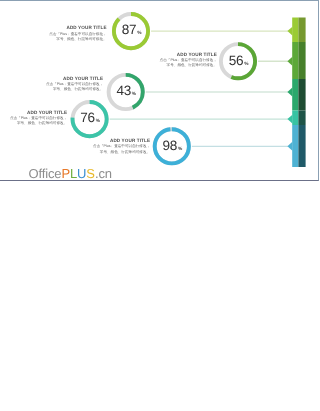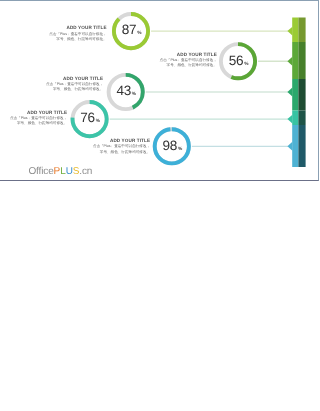--- a/index.html
+++ b/index.html
@@ -30,21 +30,21 @@
     font-size:4.6px;font-weight:bold;letter-spacing:.12px;
     color:#4a4a4a;white-space:nowrap;text-align:right;
   }
   .body{
     position:absolute;
     font-size:3.6px;line-height:5.25px;color:#5f5f5f;
     text-align:right;white-space:nowrap;
   }
   .logo{
     position:absolute;
-    font-size:10px;letter-spacing:-.12px;white-space:nowrap;
+    font-size:13px;letter-spacing:-.12px;white-space:nowrap;
     font-family:"Liberation Sans",sans-serif;
   }
 </style>
 </head>
 <body>
 
 <div id="stage">
   <div id="slide">
     <svg id="canvas" viewBox="0 0 319 181">
         <line x1="151.04999999999998" y1="30.1" x2="288" y2="30.1" stroke="#d8e5bf" stroke-width="1.2"></line>

